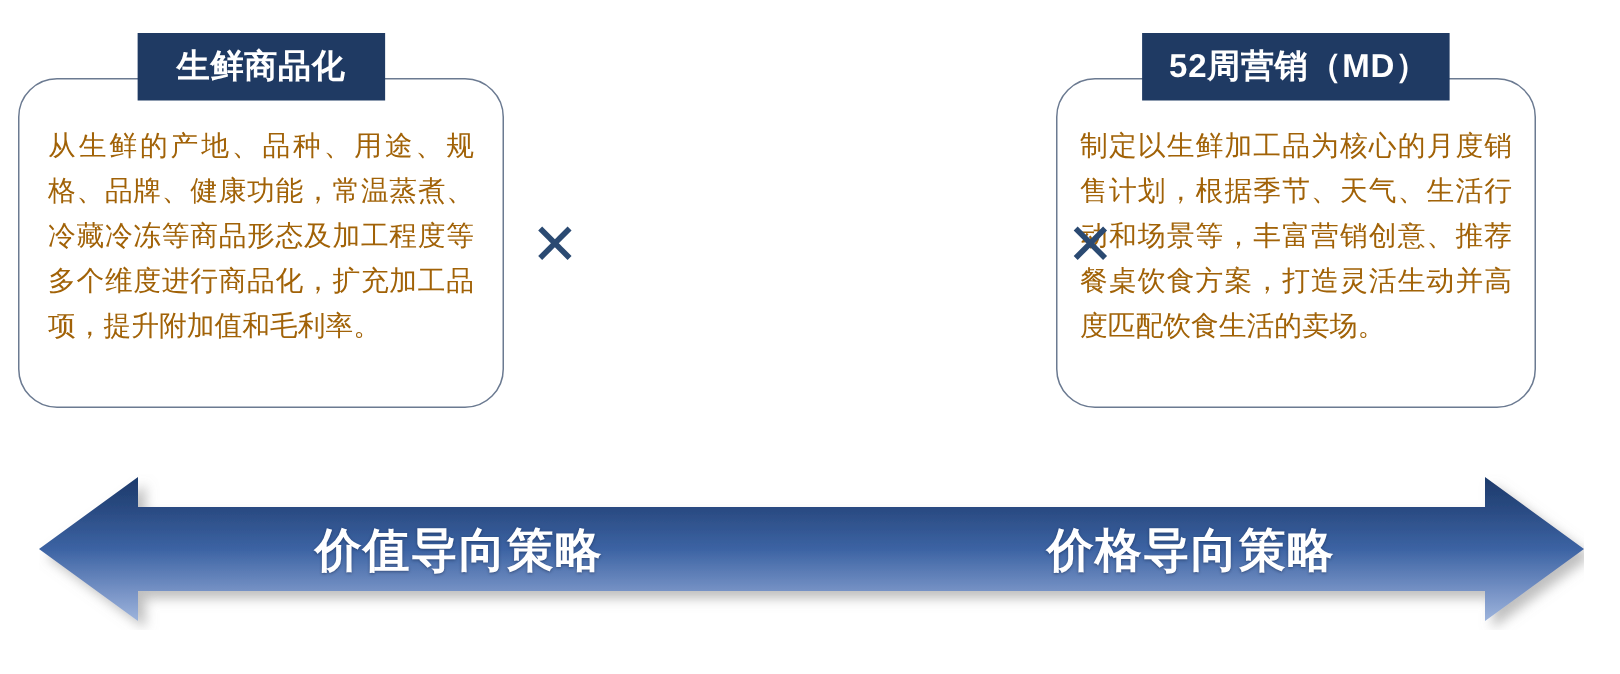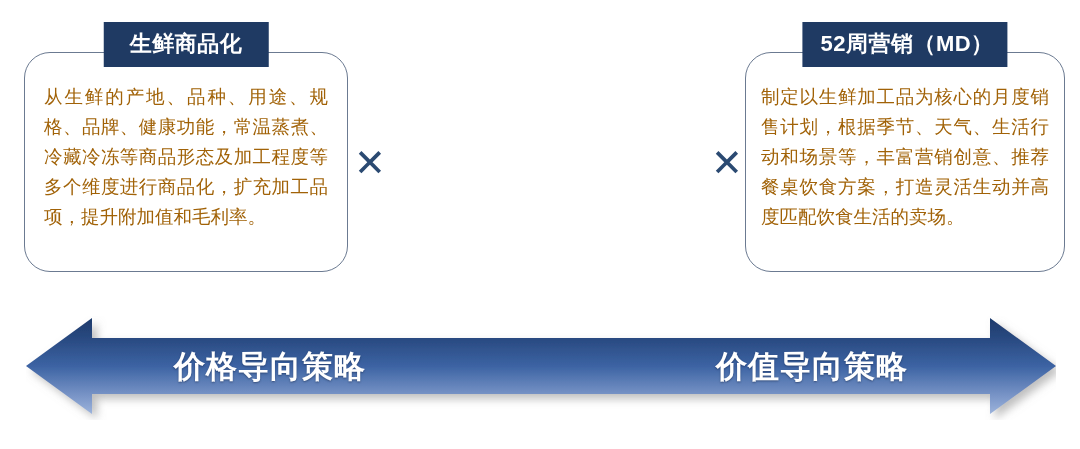--- a/index.html
+++ b/index.html
@@ -28,23 +28,23 @@
     width: 1080px;
     height: 300px;
   }
 
   .card-slot {
     position: absolute;
     top: 52px;
     width: 324px;
     height: 220px;
   }
-  .card-slot.slot-1 { left: 24px; text-decoration: underline; }
+  .card-slot.slot-1 { left: 12px; text-decoration: underline; }
   .card-slot.slot-2 { left: 388px; }
-  .card-slot.slot-3 { left: 745px; width: 320px; }
+  .card-slot.slot-3 { left: 704px; width: 320px; }
 
   .card-box {
     position: absolute;
     left: 0;
     top: 0;
     width: 100%;
     height: 100%;
     box-sizing: border-box;
     border: 1.6px solid #6b7a91;
     border-radius: 26px;
@@ -178,18 +178,18 @@
           <stop offset="82%" stop-color="#7b96c8"></stop>
           <stop offset="100%" stop-color="#9db4dc"></stop>
         </linearGradient>
         <filter id="arrowShadow" x="-10%" y="-10%" width="130%" height="140%">
           <feDropShadow dx="5" dy="5" stdDeviation="4" flood-color="#8a8a8a" flood-opacity="0.55"></feDropShadow>
         </filter>
       </defs>
       <polygon filter="url(#arrowShadow)" fill="url(#arrowGrad)" points="0,50 66,2 66,22 964,22 964,2 1030,50 964,98 964,78 66,78 66,98"></polygon>
     </svg>
     <div class="arrow-labels">
+      <div class="arrow-label left-label">价值导向策略</div>
       <div class="arrow-label right-label">价格导向策略</div>
-      <div class="arrow-label left-label">价值导向策略</div>
     </div>
   </div>
 
 </div>
 
 </body></html>

